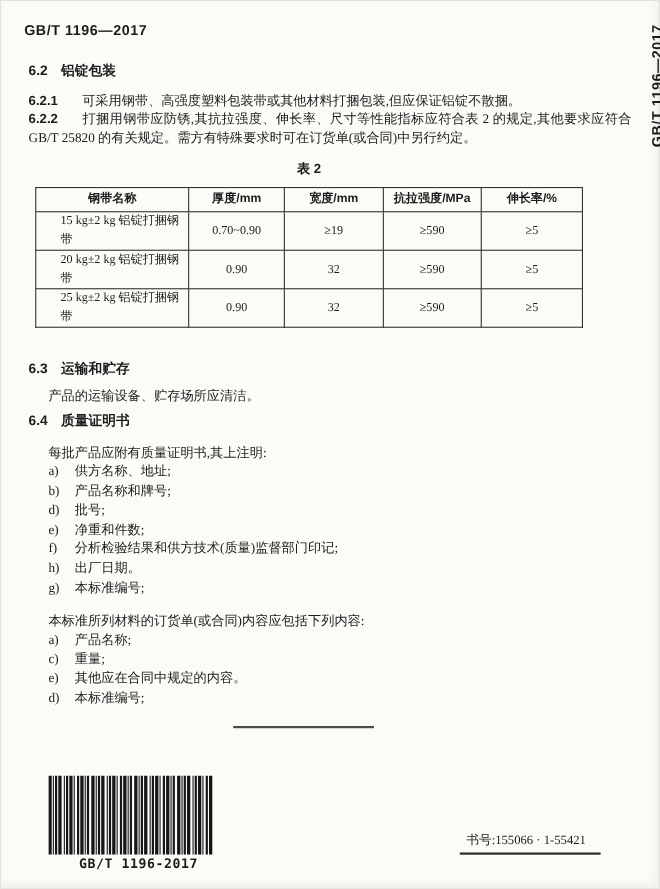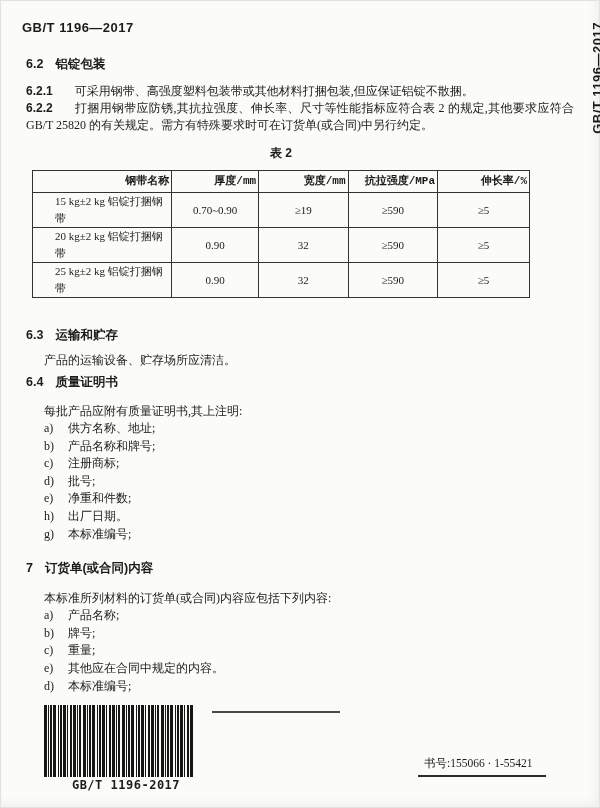--- a/index.html
+++ b/index.html
@@ -43,22 +43,22 @@
   .tbl-caption{
     margin:11px 0 0 6px;width:498px;text-align:center;
     font-family:"Liberation Sans","DejaVu Sans",sans-serif;
     font-weight:bold;font-size:12px;line-height:16px;
   }
   table.spec{
     margin:9px 0 0 6px;width:498px;border-collapse:collapse;
     border:1.5px solid #222;font-size:11px;
   }
   table.spec th{
-    font-family:Liberation Mono, monospace;
-    font-weight:bold;border:1px solid #333;height:21px;padding:0 2px;text-align:right;
+    font-family:Liberation Sans, sans-serif;
+    font-weight:bold;border:1px solid #333;height:21px;padding:0 2px;text-align:center;
   }
   table.spec td{
     border:1px solid #333;height:19px;padding:0 2px;text-align:center;
     font-family:"Liberation Serif","DejaVu Serif",serif;
   }
   table.spec td.name{text-align:left;padding-left:22px;}
   
   .h-63{margin-top:29px;}
   .p-63{margin-top:8px;}
   .h-64{margin-top:5px;}
@@ -140,33 +140,31 @@
 
     <h3 class="clause-heading h-63"><span class="num">6.3</span><span>运输和贮存</span></h3>
     <p class="p-63 indent">产品的运输设备、贮存场所应清洁。</p>
 
     <h3 class="clause-heading h-64"><span class="num">6.4</span><span>质量证明书</span></h3>
     <p class="p-64intro indent">每批产品应附有质量证明书,其上注明:</p>
 
     <ul class="lettered">
       <li><span class="ltr">a)</span><span>供方名称、地址;</span></li>
       <li><span class="ltr">b)</span><span>产品名称和牌号;</span></li>
-      <li><span class="ltr">c)</span><span>注册商标;</span></li>
       <li><span class="ltr">d)</span><span>批号;</span></li>
       <li><span class="ltr">e)</span><span>净重和件数;</span></li>
+      <li><span class="ltr">f)</span><span>分析检验结果和供方技术(质量)监督部门印记;</span></li>
       <li><span class="ltr">h)</span><span>出厂日期。</span></li>
       <li><span class="ltr">g)</span><span>本标准编号;</span></li>
     </ul>
 
-    <h3 class="clause-heading h-7"><span class="num">7</span><span>订货单(或合同)内容</span></h3>
     <p class="p-7intro indent">本标准所列材料的订货单(或合同)内容应包括下列内容:</p>
 
     <ul class="lettered">
       <li><span class="ltr">a)</span><span>产品名称;</span></li>
-      <li><span class="ltr">b)</span><span>牌号;</span></li>
       <li><span class="ltr">c)</span><span>重量;</span></li>
       <li><span class="ltr">e)</span><span>其他应在合同中规定的内容。</span></li>
       <li><span class="ltr">d)</span><span>本标准编号;</span></li>
     </ul>
 
     <hr class="end-rule">
   </div>
 
   <div class="barcode">
     <div class="bars">

